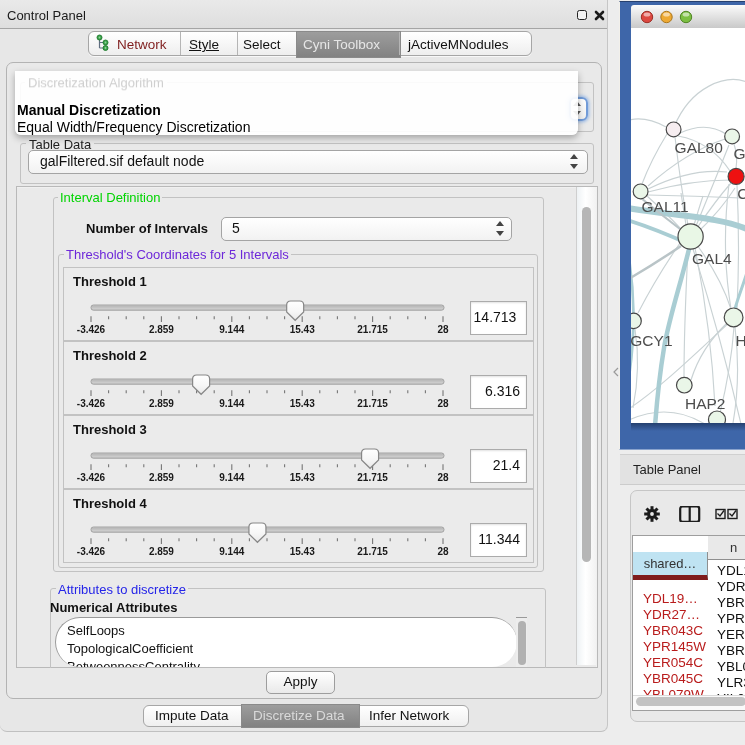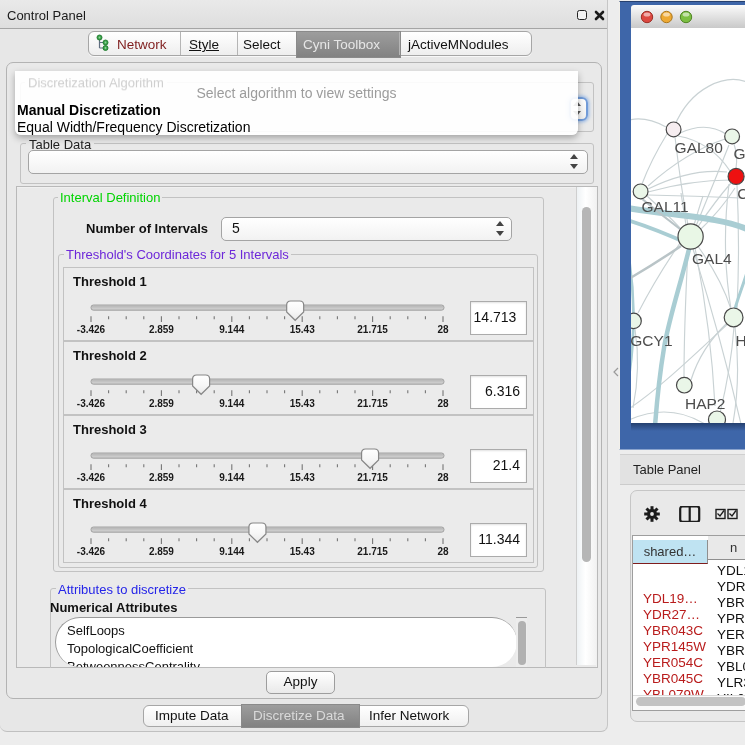--- a/index.html
+++ b/index.html
@@ -53,20 +53,21 @@
 
     <div class="abs" style="left:569px;top:97px;width:15px;height:20px;background:linear-gradient(#ffffff,#f0f0f0);border:2.5px solid #719bd8;border-radius:6px;box-shadow:0 0 3px 1.5px rgba(110,160,230,0.55);"></div>
     <svg class="abs" style="left:571px;top:100px;" width="12" height="17">
         <path d="M6 1 L10 6 L2 6 Z" fill="#555"></path>
         <path d="M6 16 L10 11 L2 11 Z" fill="#555"></path>
       </svg>
 
     <div class="abs" style="left:20px;top:143px;width:572px;height:39px;border:1px solid #c2c2c2;border-radius:3px;"></div>
     <div class="abs" style="left:26px;top:137px;font-size:13px;color:#222;background:#e9e9e9;padding:0 3px;">Table Data</div>
     <div class="abs" style="left:28px;top:150px;width:558px;height:22px;background:linear-gradient(#ffffff,#f2f2f2);border:1px solid #a4a4a4;border-radius:5px;"></div>
+    <div class="abs" style="left:40px;top:153px;font-size:14px;color:#111;">galFiltered.sif default node</div>
     <svg class="abs" style="left:568px;top:152px;" width="12" height="18">
         <path d="M6 2 L10 7 L2 7 Z" fill="#444"></path>
         <path d="M6 17 L10 12 L2 12 Z" fill="#444"></path>
       </svg>
 
     <div class="abs" style="left:16px;top:186px;width:580px;height:480px;background:#eaeaea;border:1px solid #b9b9b9;box-shadow:inset -0.5px 0.5px 0 rgba(255,255,255,.6);"></div>
 
     <div class="abs" style="left:576px;top:187px;width:19px;height:478px;background:linear-gradient(90deg,#eef2f4,#ffffff 45%,#f2f2f2);border-left:1px solid #cfcfcf;"></div>
     <div class="abs" style="left:582px;top:207px;width:9px;height:355px;background:#b6b6b6;border-radius:5px;"></div>
 
@@ -274,21 +275,20 @@
 
     <div class="abs" style="left:143px;top:705px;width:324px;height:20px;background:linear-gradient(#ffffff,#efefef);border:1px solid #a6a6a6;border-radius:6px;"></div>
     <div class="abs" style="left:241px;top:704px;width:117px;height:22px;background:linear-gradient(#9d9d9d,#828282);border:1px solid #8a8a8a;"></div>
     <div class="abs" style="left:155px;top:708px;font-size:13.5px;color:#111;">Impute Data</div>
     <div class="abs" style="left:253px;top:708px;font-size:13.5px;color:#dadada;">Discretize Data</div>
     <div class="abs" style="left:369px;top:708px;font-size:13.5px;color:#111;">Infer Network</div>
   </div>
 
   <div class="abs" style="left:15px;top:71px;width:563px;height:64px;background:rgba(255,255,255,0.92);border-radius:0 0 6px 6px;box-shadow:0 3px 7px rgba(0,0,0,0.3);"></div>
   <div class="abs" style="left:25px;top:75px;font-size:13px;color:rgba(70,70,70,0.19);padding:0 3px;">Discretization Algorithm</div>
-  <div class="abs" style="left:15px;top:85px;width:563px;text-align:center;font-size:14px;color:#9c9c9c;">Select algorithm to view settings</div>
   <div class="abs" style="left:17px;top:102px;font-size:14px;font-weight:bold;color:#000;">Manual Discretization</div>
   <div class="abs" style="left:17px;top:119px;font-size:14px;color:#000000;">Equal Width/Frequency Discretization</div>
 
   <svg class="abs" style="left:611px;top:367px;" width="10" height="10">
       <path d="M7 1 L3 5 L7 9" stroke="#9a9a9a" stroke-width="1.2" fill="none"></path>
     </svg>
 
   <div class="abs" style="left:619px;top:1px;width:126px;height:447px;background:#3e66a9;border-top:1px solid #26406e;border-left:1px solid #f2f0ea;border-bottom:1px solid #8aa3cd;"></div>
 
   <div class="abs" style="left:631px;top:5px;width:114px;height:23px;background:linear-gradient(#fbfbfb,#c9c9c9);border-bottom:1px solid #8f8f8f;border-radius:3px 0 0 0;"></div>
@@ -387,21 +387,21 @@
     </g>
     <g fill="none" stroke="#1d1d1d" stroke-width="1.4">
       <rect x="72" y="3.5" width="9" height="9"></rect>
       <rect x="84" y="3.5" width="9" height="9"></rect>
       <path d="M73.5 7.5 L76 10 L80 4.5" stroke-width="1.3"></path>
       <path d="M85.5 7.5 L88 10 L92 4.5" stroke-width="1.3"></path>
     </g>
   </svg>
 
   <div class="abs" style="left:632px;top:535px;width:113px;height:174px;background:#ffffff;border:1px solid #9e9e9e;border-right:none;overflow:hidden;">
-    <div class="abs" style="left:0;top:4px;width:74px;height:23px;background:#bfe3f2;border-right:1px solid #8f8f8f;border-bottom:1px solid #7f1d1d;font-size:13px;color:#333;text-align:center;line-height:23px;">shared…</div>
+    <div class="abs" style="left:0;top:16px;width:74px;height:23px;background:#bfe3f2;border-right:1px solid #8f8f8f;border-bottom:5px solid #7f1d1d;font-size:13px;color:#333;text-align:center;line-height:23px;">shared…</div>
     <div class="abs" style="left:75px;top:0;width:45px;height:23px;background:#e9e9e9;border-bottom:1px solid #8f8f8f;font-size:13px;color:#333;padding-left:22px;line-height:23px;">n</div>
     <div class="abs" style="left:10px;top:26.5px;font-size:13.5px;color:#b91c1c;line-height:16px;white-space:pre;margin-top:28px;">YDL19…
 YDR27…
 YBR043C
 YPR145W
 YER054C
 YBR045C
 YBL079W
 YLR345W
 YIL053C</div>

